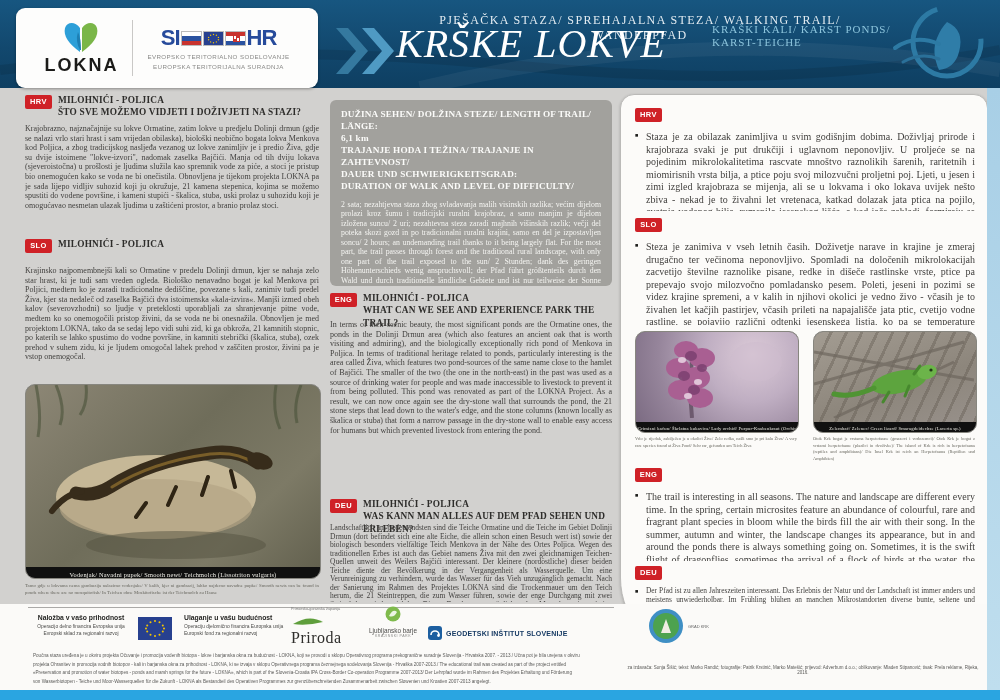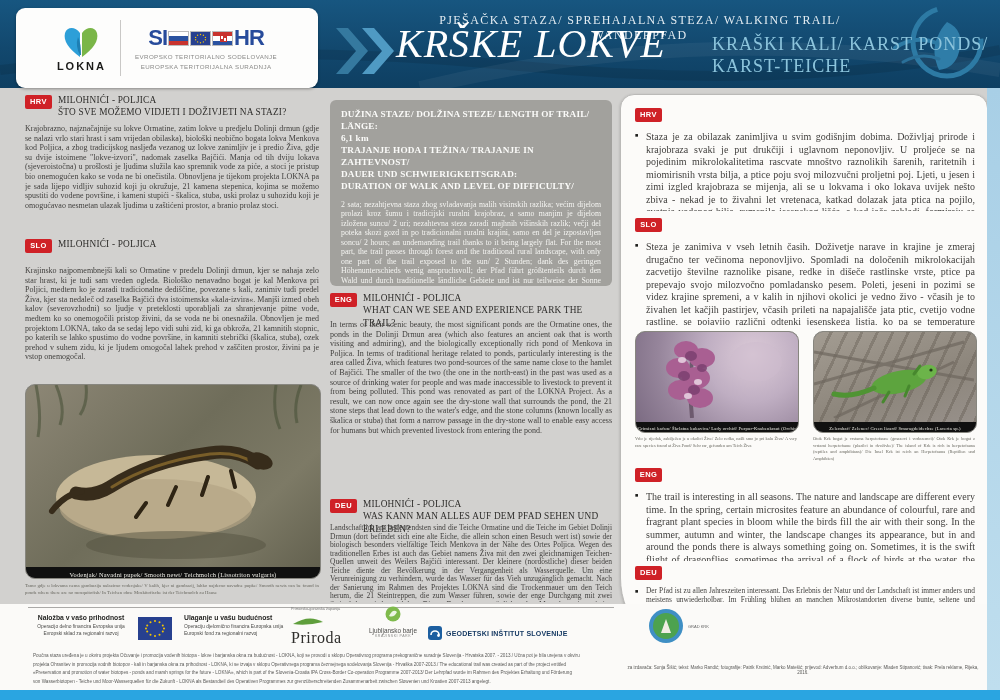--- a/index.html
+++ b/index.html
@@ -8,55 +8,55 @@
   .abs{position:absolute;}
 
   
   .header{position:absolute;left:0;top:0;width:1000px;height:88px;
     background:linear-gradient(180deg,#175680 0%,#12486e 55%,#0e3f62 100%);}
   .header svg.decor{position:absolute;left:0;top:0;}
   .logo-box{position:absolute;left:16px;top:8px;width:302px;height:80px;background:#fdfdfc;
     border-radius:9px;display:flex;align-items:center;justify-content:center;gap:14px;
     box-shadow:0 1px 3px rgba(0,0,0,.35);}
   .lokna{display:flex;flex-direction:column;align-items:center;gap:1px;}
-  .lokna-label{font-family:"Liberation Sans",sans-serif;font-weight:bold;font-size:11px;
+  .lokna-label{font-family:"Liberation Sans",sans-serif;font-weight:bold;font-size:18px;
     letter-spacing:2px;color:#1b1b19;}
   .logo-divider{width:1px;height:56px;background:#c9c8c6;}
   .sihr{display:flex;flex-direction:column;align-items:center;gap:2px;}
   .sihr-row{display:flex;align-items:center;gap:1px;}
   .sihr-txt{font-family:"Liberation Sans",sans-serif;font-weight:bold;font-size:22px;
     color:#274b9b;letter-spacing:-1px;}
   .flag{width:19px;height:13px;display:inline-block;border:0.5px solid #bbb;position:relative;overflow:hidden;}
   .flag-si{background:linear-gradient(180deg,#fff 33%,#2a52a0 33%,#2a52a0 66%,#c8332e 66%);}
   .flag-hr{background:linear-gradient(180deg,#c8332e 33%,#fff 33%,#fff 66%,#2a52a0 66%);}
   .flag-hr i{position:absolute;left:7px;top:3px;width:5px;height:5px;
     background:repeating-conic-gradient(#c8332e 0 25%,#fff 0 50%);border:0.5px solid #c8332e;}
   .flag-eu{background:#27408f;display:flex;align-items:center;justify-content:center;}
   .sihr-cap{font-family:"Liberation Sans",sans-serif;font-size:6.2px;color:#8a8a88;
     letter-spacing:.4px;line-height:1.25;}
   .trail-type{position:absolute;left:400px;top:13px;width:480px;text-align:center;
     color:#e3ecf2;font-size:12px;letter-spacing:1.4px;}
   .title{position:absolute;left:396px;top:22px;font-size:40px;color:#ffffff;
     letter-spacing:1px;line-height:1.1;font-style:italic;}
-  .subtitle{position:absolute;left:712px;top:34px;color:#8cc4dc;font-size:18px;
+  .subtitle{position:absolute;left:712px;top:23px;color:#8cc4dc;font-size:11px;
     letter-spacing:1px;line-height:1.22;}
   .chevrons{position:absolute;left:336px;top:28px;}
 
   
   .right-strip{position:absolute;right:0;top:88px;width:13px;height:602px;
     background:linear-gradient(180deg,#a8cfe6,#bfdeee);}
   .bottom-strip{position:absolute;left:0;bottom:0;width:1000px;height:10px;background:#2aa5e1;}
   .footer-band{position:absolute;left:0;top:604px;width:1000px;height:86px;background:#fbfaf8;}
 
   
   .sec-head{position:absolute;display:flex;gap:6px;align-items:flex-start;}
   .badge{min-width:23px;height:14px;background:#cf2127;color:#fff;border-radius:2px;
     font-family:"Liberation Sans",sans-serif;font-weight:bold;font-size:7.5px;line-height:14px;
     text-align:center;letter-spacing:.4px;padding:0 2px;flex:0 0 auto;margin-top:1px;}
-  .hlines{font-weight:normal;font-size:9.3px;line-height:1.32;color:#2e2d2b;letter-spacing:.2px;}
+  .hlines{font-weight:bold;font-size:9.3px;line-height:1.32;color:#2e2d2b;letter-spacing:.2px;}
   .body-text{position:absolute;font-size:8px;line-height:1.2;color:#403f3d;
     text-align:justify;overflow:hidden;}
 
   
   .figure{position:absolute;border-radius:10px;overflow:hidden;border:1px solid #87867f;
     display:flex;flex-direction:column;background:#777;}
   .figure .photo{flex:1;position:relative;}
   .figure .bar{background:#101010;color:#efeee7;text-align:center;letter-spacing:.2px;}
   .note{position:absolute;font-size:4.8px;line-height:1.5;color:#68675f;text-align:justify;}
 
@@ -205,21 +205,21 @@
       <path d="M228,78 q-18,-12 -44,-9 q-58,8 -98,33" fill="none" stroke="#8a6b2d" stroke-width="3" stroke-linecap="round" opacity=".8"></path>
       <ellipse cx="234" cy="76" rx="13" ry="8" fill="#372c1b" transform="rotate(18 234 76)"></ellipse>
       <path d="M150,102 l-8,18 M182,92 l-6,18 M120,118 l-10,14 M205,86 l4,16" stroke="#2e2414" stroke-width="4" stroke-linecap="round" fill="none"></path>
     </svg>
   </div>
   <div class="bar" style="font-size:6.4px;line-height:15px;height:15px;">Vodenjak/ Navadni pupek/ Smooth newt/ Teichmolch (Lissotriton vulgaris)</div>
 </div>
 <div class="note" style="left:25px;top:582px;width:294px;">Tamo gdje u lokvama nema gambuzija nalazimo vodenjake/ V kalih, kjer ni gambuzij, lahko najdemo navadne pupke/ Smooth newts can be found in ponds where there are no mosquitofish/ In Teichen ohne Moskitofische ist der Teichmolch zu Hause</div>
 
 <div class="info-box">
-  <div class="info-label">DUŽINA STAZE/ DOLŽINA STEZE/ LENGTH OF TRAIL/ LÄNGE:</div>
+  <div class="info-label">DUŽINA SEHEN/ DOLŽINA STEZE/ LENGTH OF TRAIL/ LÄNGE:</div>
   <div class="info-label">6,1 km</div>
   <div class="info-label">TRAJANJE HODA I TEŽINA/ TRAJANJE IN ZAHTEVNOST/</div>
   <div class="info-label">DAUER UND SCHWIERIGKEITSGRAD:</div>
   <div class="info-label">DURATION OF WALK AND LEVEL OF DIFFICULTY/</div>
   <div class="info-body">2 sata; nezahtjevna staza zbog svladavanja malih visinskih razlika; većim dijelom prolazi kroz šumu i tradicijski ruralni krajobraz, a samo manjim je dijelom izložena suncu/ 2 uri; nezahtevna steza zaradi majhnih višinskih razlik; večji del poteka skozi gozd in po tradicionalni ruralni krajini, samo en del je izpostavljen soncu/ 2 hours; an undemanding trail thanks to it being largely flat. For the most part, the trail passes through forest and the traditional rural landscape, with only one part of the trail exposed to the sun/ 2 Stunden; dank des geringen Höhenunterschieds wenig anspruchsvoll; der Pfad führt größtenteils durch den Wald und durch traditionelle ländliche Gebiete und ist nur teilweise der Sonne ausgesetzt</div>
 </div>
 
 <div class="sec-head" style="left:330px;top:292px;width:282px;">
   <span class="badge">ENG</span>
   <span class="hlines">

